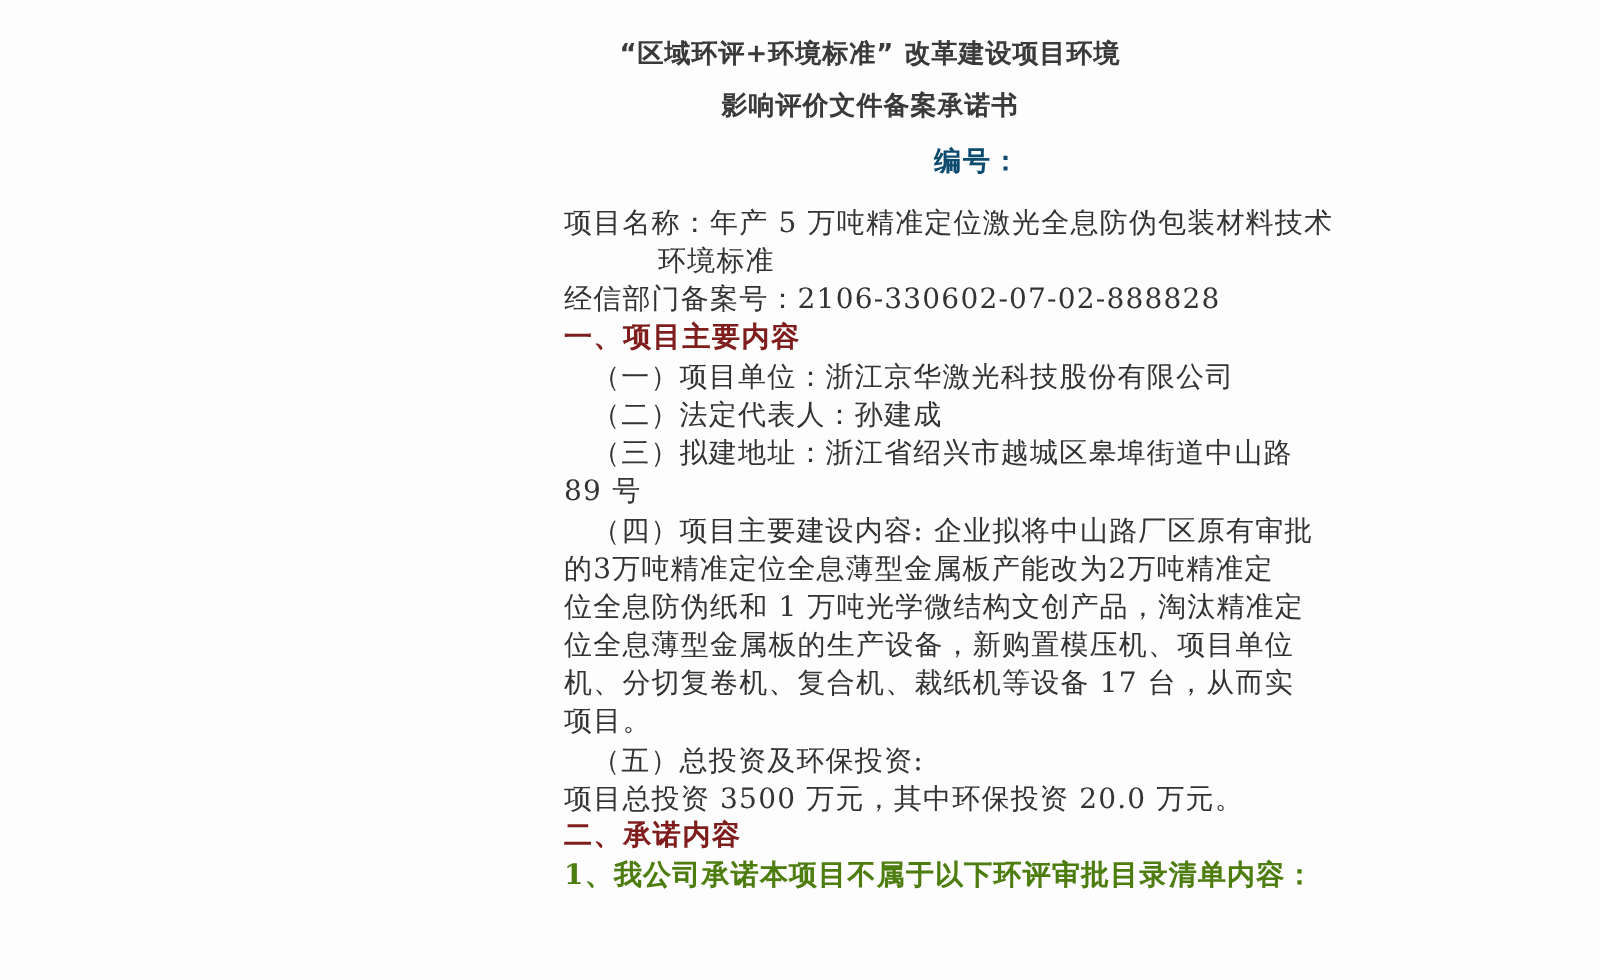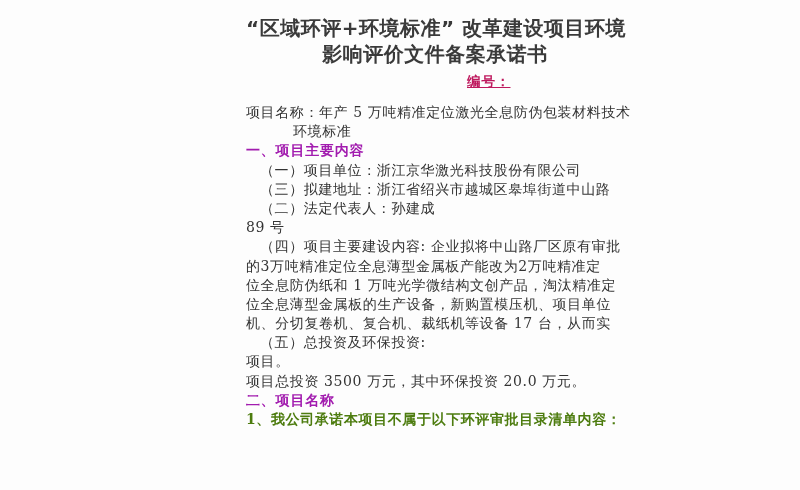--- a/index.html
+++ b/index.html
@@ -20,54 +20,54 @@
     position: absolute;
     left: 246px;
     top: 0;
     width: 378px;
   }
   .title {
     margin-top: 15px;
     text-align: center;
     font-family: "DejaVu Sans", "Liberation Sans", sans-serif;
     font-weight: bold;
-    font-size: 20px;
+    font-size: 13px;
     line-height: 26px;
     letter-spacing: 0.5px;
     color: #3a3a3a;
     white-space: nowrap;
   }
   .title .t-line { display: block; }
   .serial-row {
     margin-top: 6px;
     padding-left: 221px;
     font-size: 13.5px;
     line-height: 16px;
     font-weight: bold;
-    color: #be185d;
+    color: #0c4a6e;
     letter-spacing: 1px;
-    text-decoration: underline;
   }
   .body-lines {
     margin-top: 14px;
+    margin-left: 36px;
   }
   .ln {
     height: 19.2px;
     line-height: 19.2px;
     font-size: 14px;
     letter-spacing: 0.6px;
     white-space: nowrap;
     color: #333333;
   }
   .ln.indent1 { padding-left: 14px; }
   .ln.hang { padding-left: 47px; }
   .ln.heading {
-    font-family: Liberation Serif, serif;
+    font-family: Liberation Mono, monospace;
     font-weight: bold;
-    color: #a21caf;
+    color: #7f1d1d;
     letter-spacing: 0.8px;
   }
   .ln.strong {
     font-weight: bold;
     color: #4d7c0f;
   }
 </style>
 </head>
 <body>
 
@@ -79,33 +79,34 @@
       <span class="t-line">影响评价文件备案承诺书</span>
     </h1>
 
     <div class="serial-row">
       <span>编号：</span><span></span>
     </div>
 
     <div class="body-lines">
       <div class="ln">项目名称：年产 5 万吨精准定位激光全息防伪包装材料技术</div>
       <div class="ln hang">环境标准</div>
+      <div class="ln">经信部门备案号：2106-330602-07-02-888828</div>
 
       <div class="ln heading">一、项目主要内容</div>
       <div class="ln indent1">（一）项目单位：浙江京华激光科技股份有限公司</div>
+      <div class="ln indent1">（二）法定代表人：孙建成</div>
       <div class="ln indent1">（三）拟建地址：浙江省绍兴市越城区皋埠街道中山路</div>
-      <div class="ln indent1">（二）法定代表人：孙建成</div>
       <div class="ln">89 号</div>
       <div class="ln indent1">（四）项目主要建设内容: 企业拟将中山路厂区原有审批</div>
       <div class="ln">的3万吨精准定位全息薄型金属板产能改为2万吨精准定</div>
       <div class="ln">位全息防伪纸和 1 万吨光学微结构文创产品，淘汰精准定</div>
       <div class="ln">位全息薄型金属板的生产设备，新购置模压机、项目单位</div>
       <div class="ln">机、分切复卷机、复合机、裁纸机等设备 17 台，从而实</div>
+      <div class="ln">项目。</div>
       <div class="ln indent1">（五）总投资及环保投资:</div>
-      <div class="ln">项目。</div>
       <div class="ln">项目总投资 3500 万元，其中环保投资 20.0 万元。</div>
 
-      <div class="ln heading">二、项目名称</div>
+      <div class="ln heading">二、承诺内容</div>
       <div class="ln strong">1、我公司承诺本项目不属于以下环评审批目录清单内容：</div>
     </div>
 
   </div>
 </div>
 
 </body></html>

